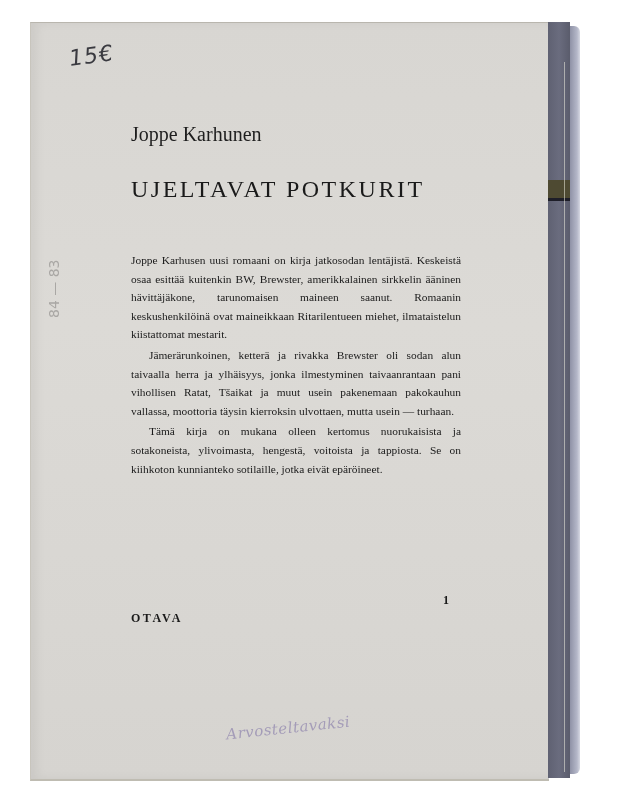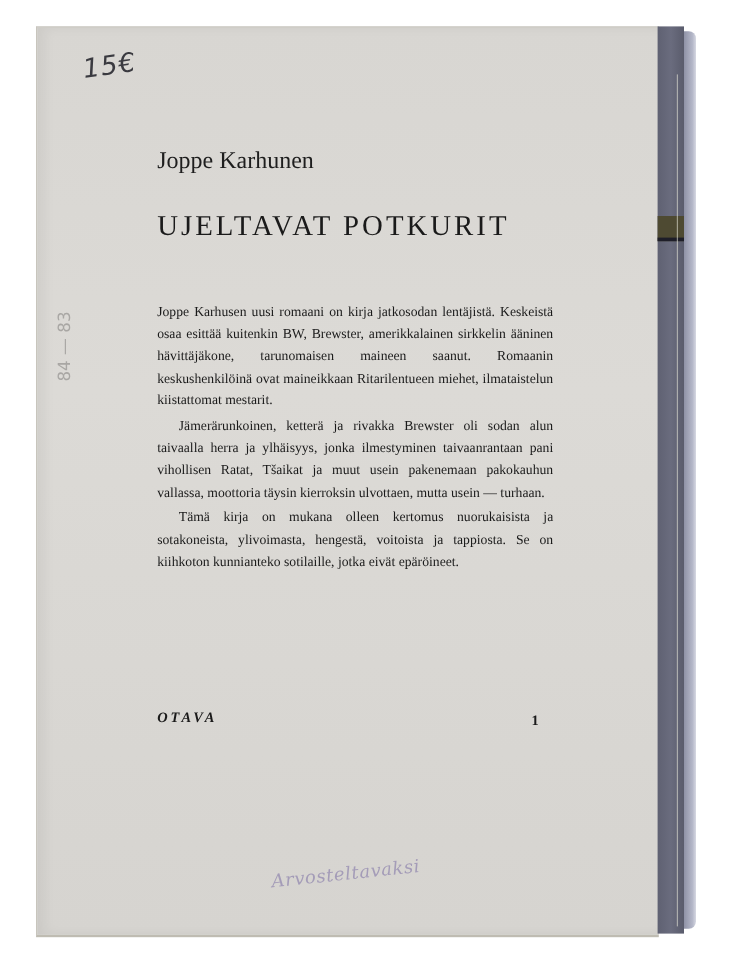--- a/index.html
+++ b/index.html
@@ -55,22 +55,22 @@
     font-size: 24px; letter-spacing: 2.5px; color: #1a1a1a;
   }
   .blurb {
     position: absolute; left: 100px; top: 228px; width: 330px;
     font-family: Liberation Serif, serif; font-size: 11.4px; line-height: 18.6px;
     color: #1a1a1a; text-align: justify;
   }
   .blurb p { margin: 0 0 2px 0; text-indent: 0; }
   .blurb p + p { text-indent: 18px; }
   .publisher {
-    position: absolute; left: 100px; top: 568px;
-    font-size: 12px; letter-spacing: 2.5px; color: #1a1a1a; font-weight: bold; font-style: italic;
+    position: absolute; left: 100px; top: 588px;
+    font-size: 12px; letter-spacing: 2.5px; color: #1a1a1a; font-weight: bold;
   }
   .page-number {
     position: absolute; left: 412px; top: 570px;
     font-size: 12px; color: #1a1a1a; font-weight: bold;
   }
   .stamp {
     position: absolute; left: 195px; top: 696px;
     font-family: "DejaVu Serif", serif; font-style: italic; font-size: 15px;
     color: #9c93b4; transform: rotate(-6deg); opacity: 0.85; letter-spacing: 0.5px;
   }

